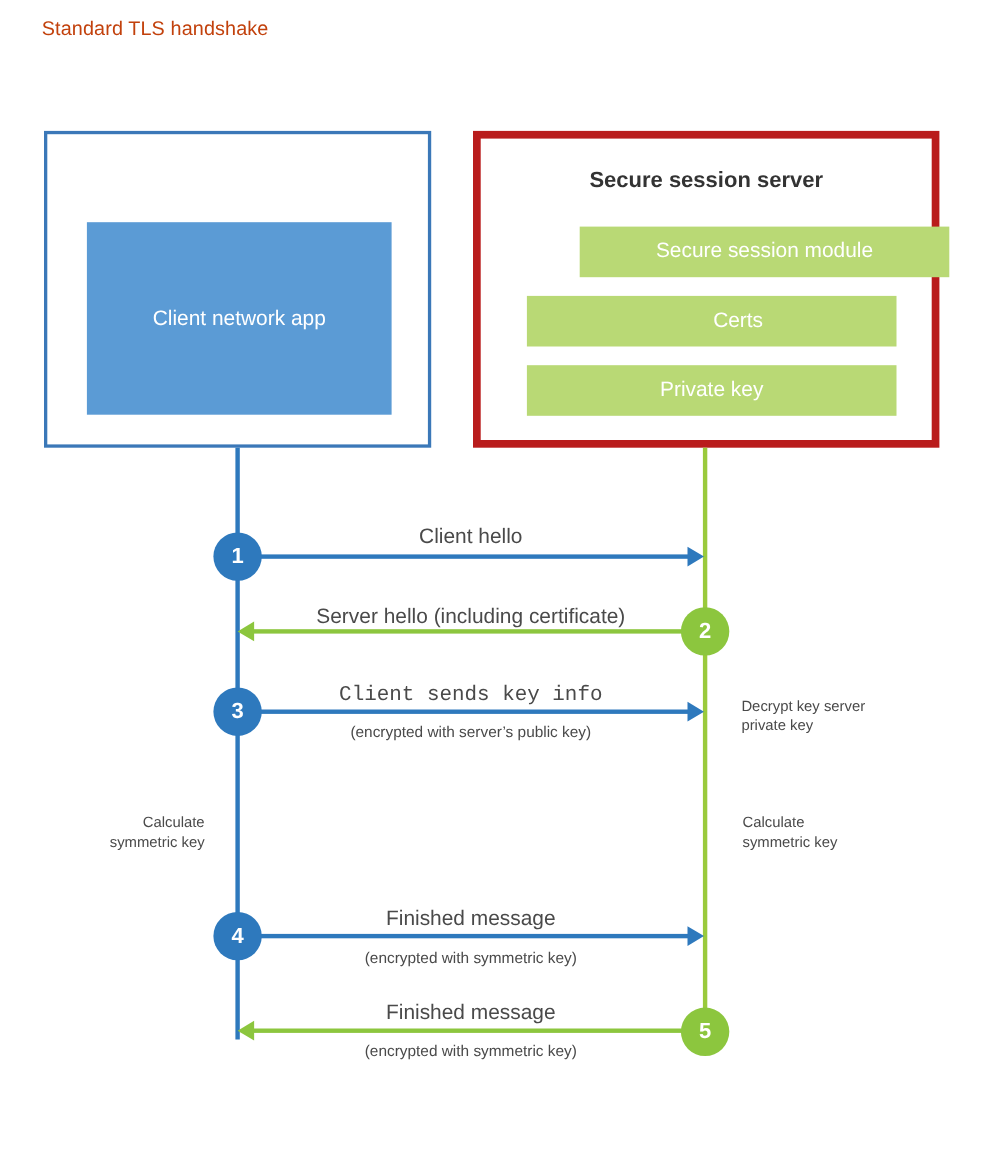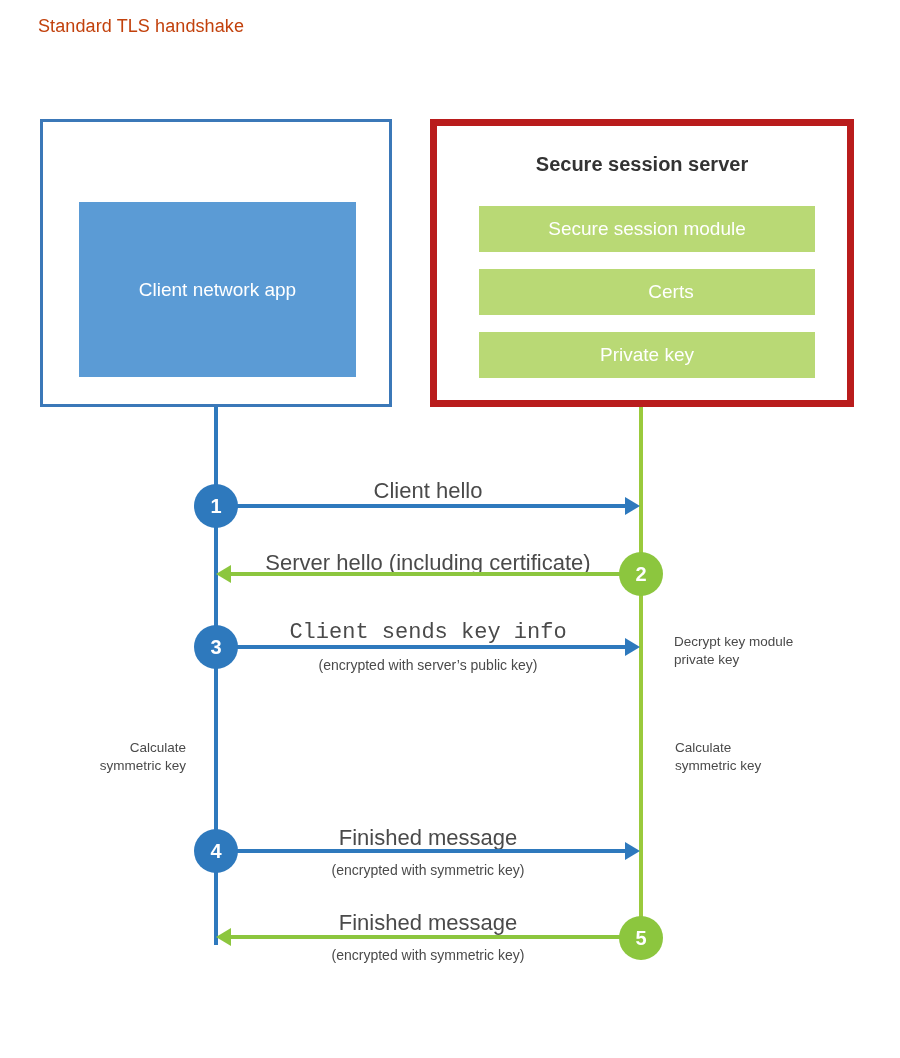--- a/index.html
+++ b/index.html
@@ -86,21 +86,21 @@
     background: #B9D975;
     color: #ffffff;
     font-size: 19px;
     font-weight: 300;
     display: flex;
     align-items: center;
     justify-content: center;
     text-align: center;
     box-sizing: border-box;
   }
-  #server-block-0 { top: 80px; }
+  #server-block-0 { top: 80px; margin-left: 48px; }
   #server-block-1 { top: 143px; padding-left: 48px; }
   #server-block-2 { top: 206px; }
 
   
   .lifeline {
     position: absolute;
     width: 4px;
   }
   #client-lifeline {
     left: 214px;
@@ -129,21 +129,21 @@
     height: 0;
     border-top: 9px solid transparent;
     border-bottom: 9px solid transparent;
   }
   .arrow-head.right-blue { border-left: 15px solid #2E79BD; }
   .arrow-head.left-green { border-right: 15px solid #8CC63E; }
 
   
   .msg-label {
     position: absolute;
-    font-size: 22px;
+    font-size: 19px;
     font-weight: 400;
     color: #4A4A4A;
     text-align: center;
     white-space: nowrap;
   }
   .msg-sublabel {
     position: absolute;
     font-size: 14px;
     font-weight: 400;
     color: #4A4A4A;
@@ -205,21 +205,21 @@
 <div class="msg-label" style="left:216px; top:550px; width:424px;">Server hello (including certificate)</div>
 <div class="msg-line green" style="left:229px; top:572px; width:412px;"></div>
 <div class="arrow-head left-green" style="left:216px; top:565px;"></div>
 <div class="step-badge green" style="left:619px; top:552px;">2</div>
 
 <div class="msg-label" style="left:216px; top:620px; width:424px;font-family:Liberation Mono, monospace;">Client sends key info</div>
 <div class="msg-line blue" style="left:216px; top:645px; width:411px;"></div>
 <div class="arrow-head right-blue" style="left:625px; top:638px;"></div>
 <div class="msg-sublabel" style="left:216px; top:657px; width:424px;">(encrypted with server’s public key)</div>
 <div class="step-badge blue" style="left:194px; top:625px;">3</div>
-<div class="side-note left-align" style="left:674px; top:633px;">Decrypt key module
+<div class="side-note left-align" style="left:674px; top:633px;">Decrypt key server
 private key</div>
 
 <div class="side-note right-align" style="left:36px; top:739px; width:150px;">Calculate
 symmetric key</div>
 <div class="side-note left-align" style="left:675px; top:739px; width:180px;">Calculate
 symmetric key</div>
 
 <div class="msg-label" style="left:216px; top:825px; width:424px;">Finished message</div>
 <div class="msg-line blue" style="left:216px; top:849px; width:411px;"></div>
 <div class="arrow-head right-blue" style="left:625px; top:842px;"></div>

